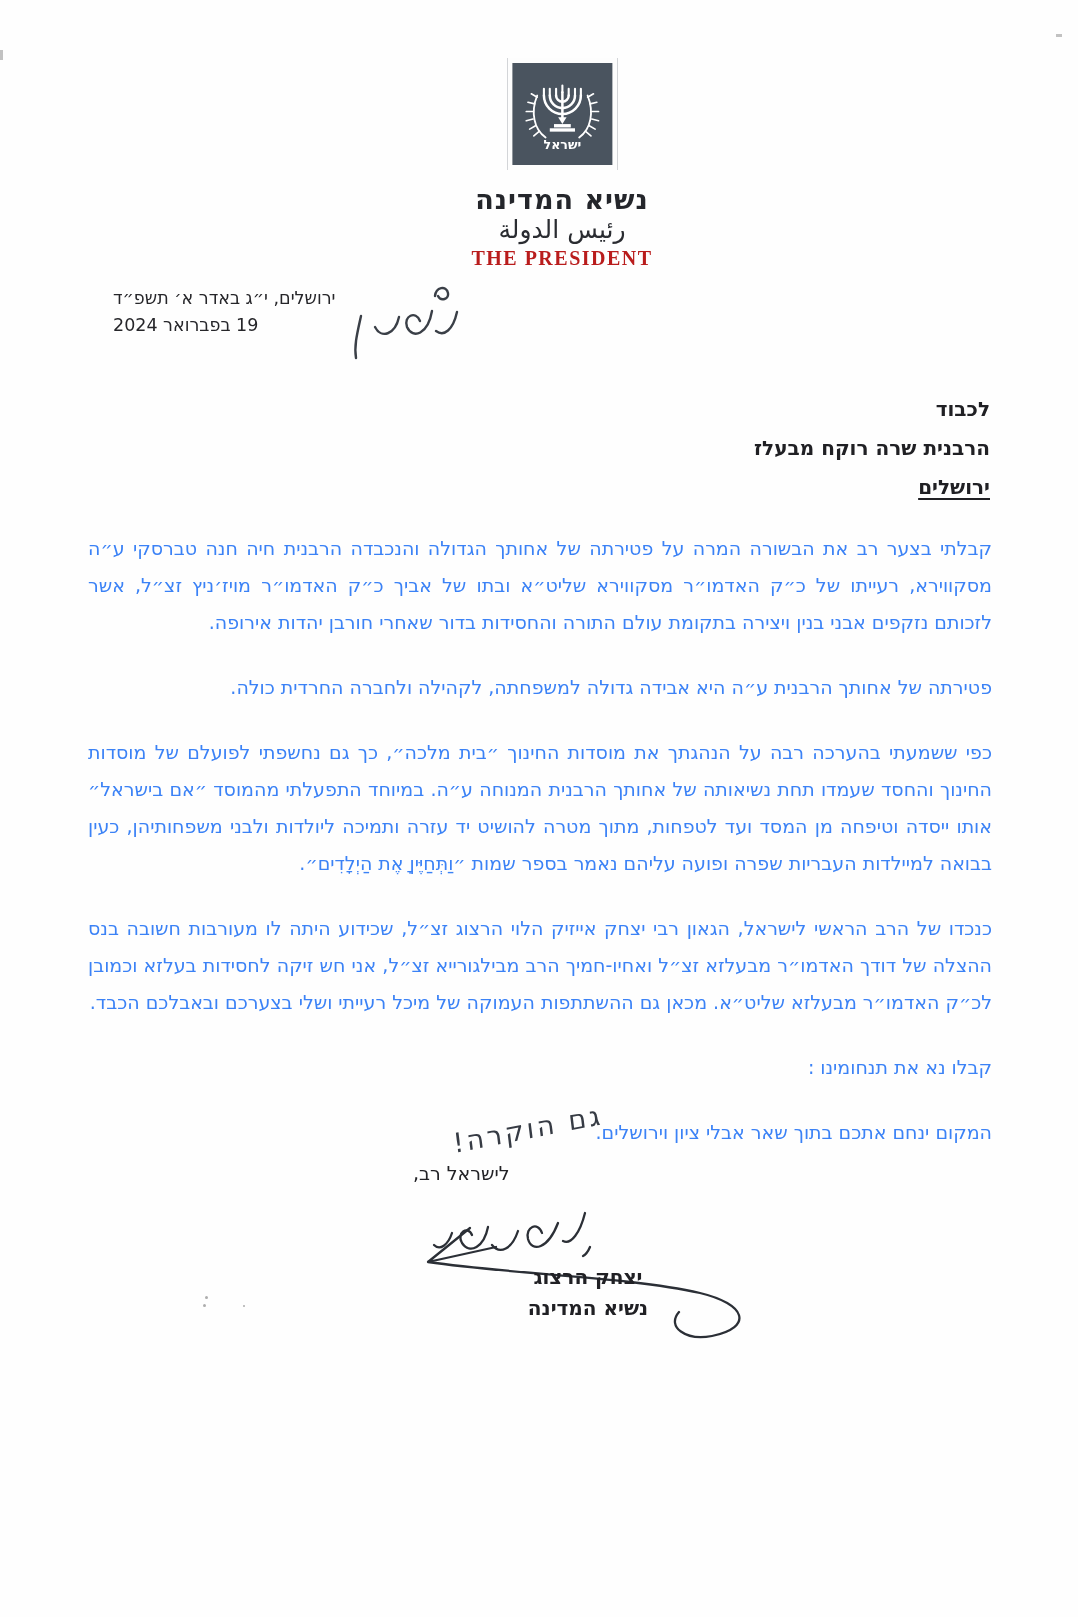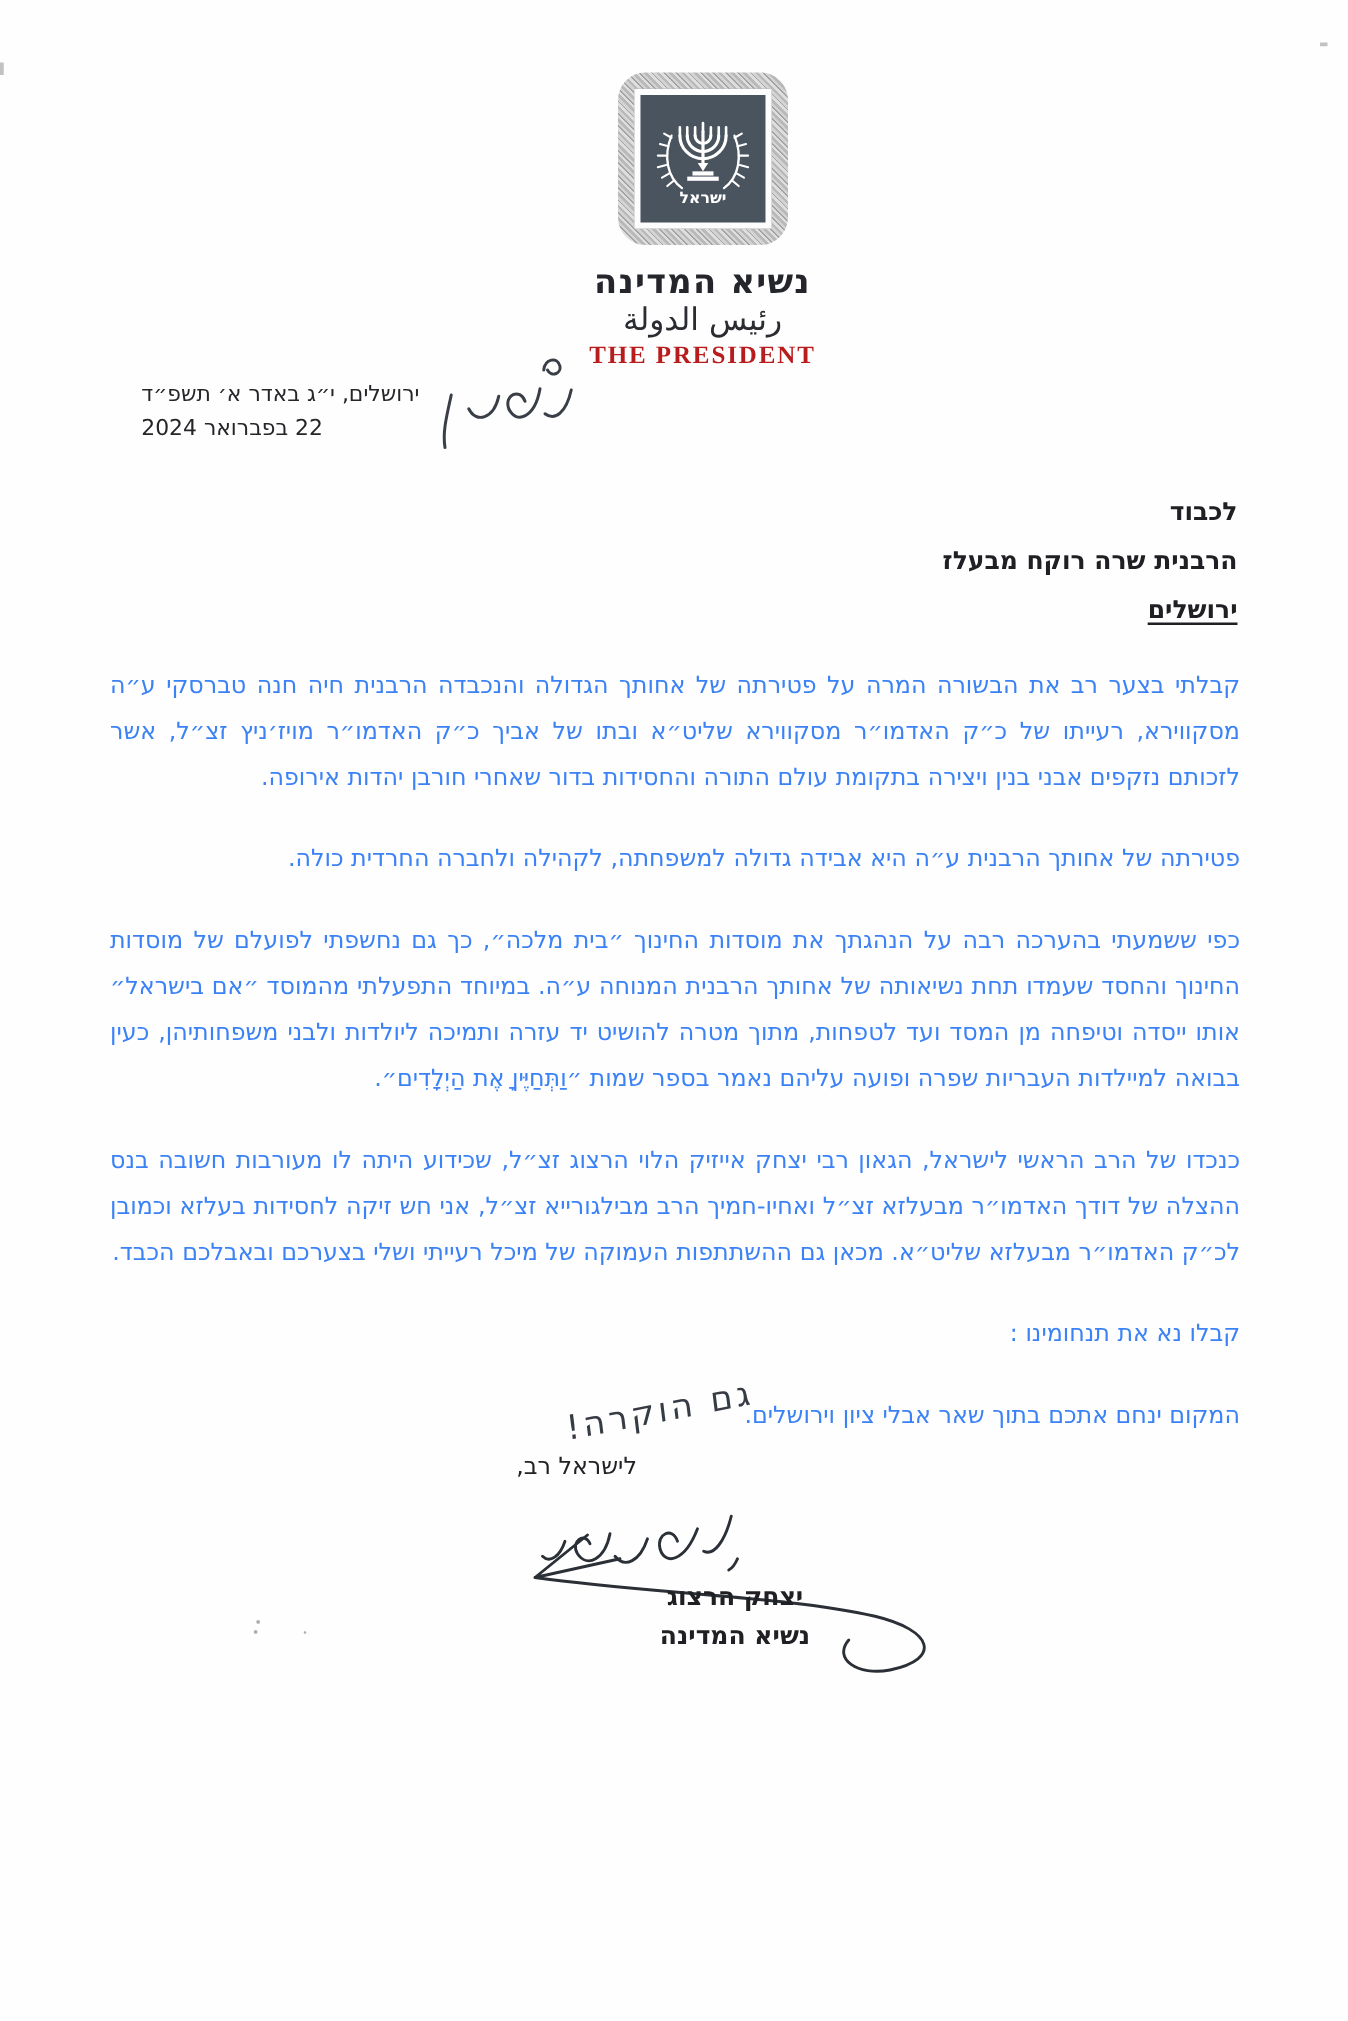--- a/index.html
+++ b/index.html
@@ -14,21 +14,20 @@
     background:#fefefe;overflow:hidden;
   }
   
   .letterhead{
     position:absolute;top:58px;left:50%;
     transform:translateX(-50%) translateX(23px);
     display:flex;flex-direction:column;align-items:center;
   }
   .emblem-frame{
     width:110px;height:112px;
-    padding:13px;
     background:repeating-linear-gradient(45deg,#b9b9b9 0 2px,#dedede 2px 4px,#a3a3a3 4px 5px,#d3d3d3 5px 7px);
     border-radius:22px;
   }
   .emblem-box{
     width:100%;height:100%;
     background:#4a545f;
     border:5px solid #fdfdfd;
     box-sizing:border-box;
     display:flex;align-items:center;justify-content:center;
   }
@@ -41,21 +40,21 @@
     margin-top:0;
     font-size:25px;color:#2a2c31;
   }
   .title-english{
     margin-top:3px;
     font-family:"Liberation Serif","DejaVu Serif",serif;
     font-weight:bold;font-size:20px;letter-spacing:1.5px;color:#b91c1c;
   }
   
   .dateline{
-    position:absolute;left:113px;top:303px;
+    position:absolute;left:113px;top:285px;
     direction:rtl;text-align:left;
     font-size:17.5px;line-height:27px;color:#26262a;
   }
   .hand-mark-svg{position:absolute;left:335px;top:276px;}
   
   .addressee{
     position:absolute;right:88px;top:390px;
     direction:rtl;text-align:right;
     font-weight:bold;font-size:20px;line-height:39px;color:#202024;margin-left:36px;
   }
@@ -126,21 +125,21 @@
         </svg>
       </div>
     </div>
     <div class="title-hebrew">נשיא המדינה</div>
     <div class="title-arabic">رئيس الدولة</div>
     <div class="title-english">THE PRESIDENT</div>
   </div>
 
   <div class="dateline">
     <div>ירושלים, י״ג באדר א׳ תשפ״ד</div>
-    <div>22 בפברואר 2024</div>
+    <div>19 בפברואר 2024</div>
   </div>
 
   <svg class="hand-mark-svg" width="135" height="95" viewBox="0 0 135 95">
     <g stroke="#3a3f47" stroke-width="2.4" fill="none" stroke-linecap="round">
       <path d="M100 20 c 1 -9 11 -11 13 -3 c 1 6 -7 9 -10 3"></path>
       <path d="M122 36 C118 54 109 61 101 55"></path>
       <path d="M97 35 C93 58 78 64 72 51 C68 40 81 34 85 45"></path>
       <path d="M64 41 C60 59 46 63 40 51"></path>
       <path d="M26 40 C22 58 19 70 21 82"></path>
     </g>

